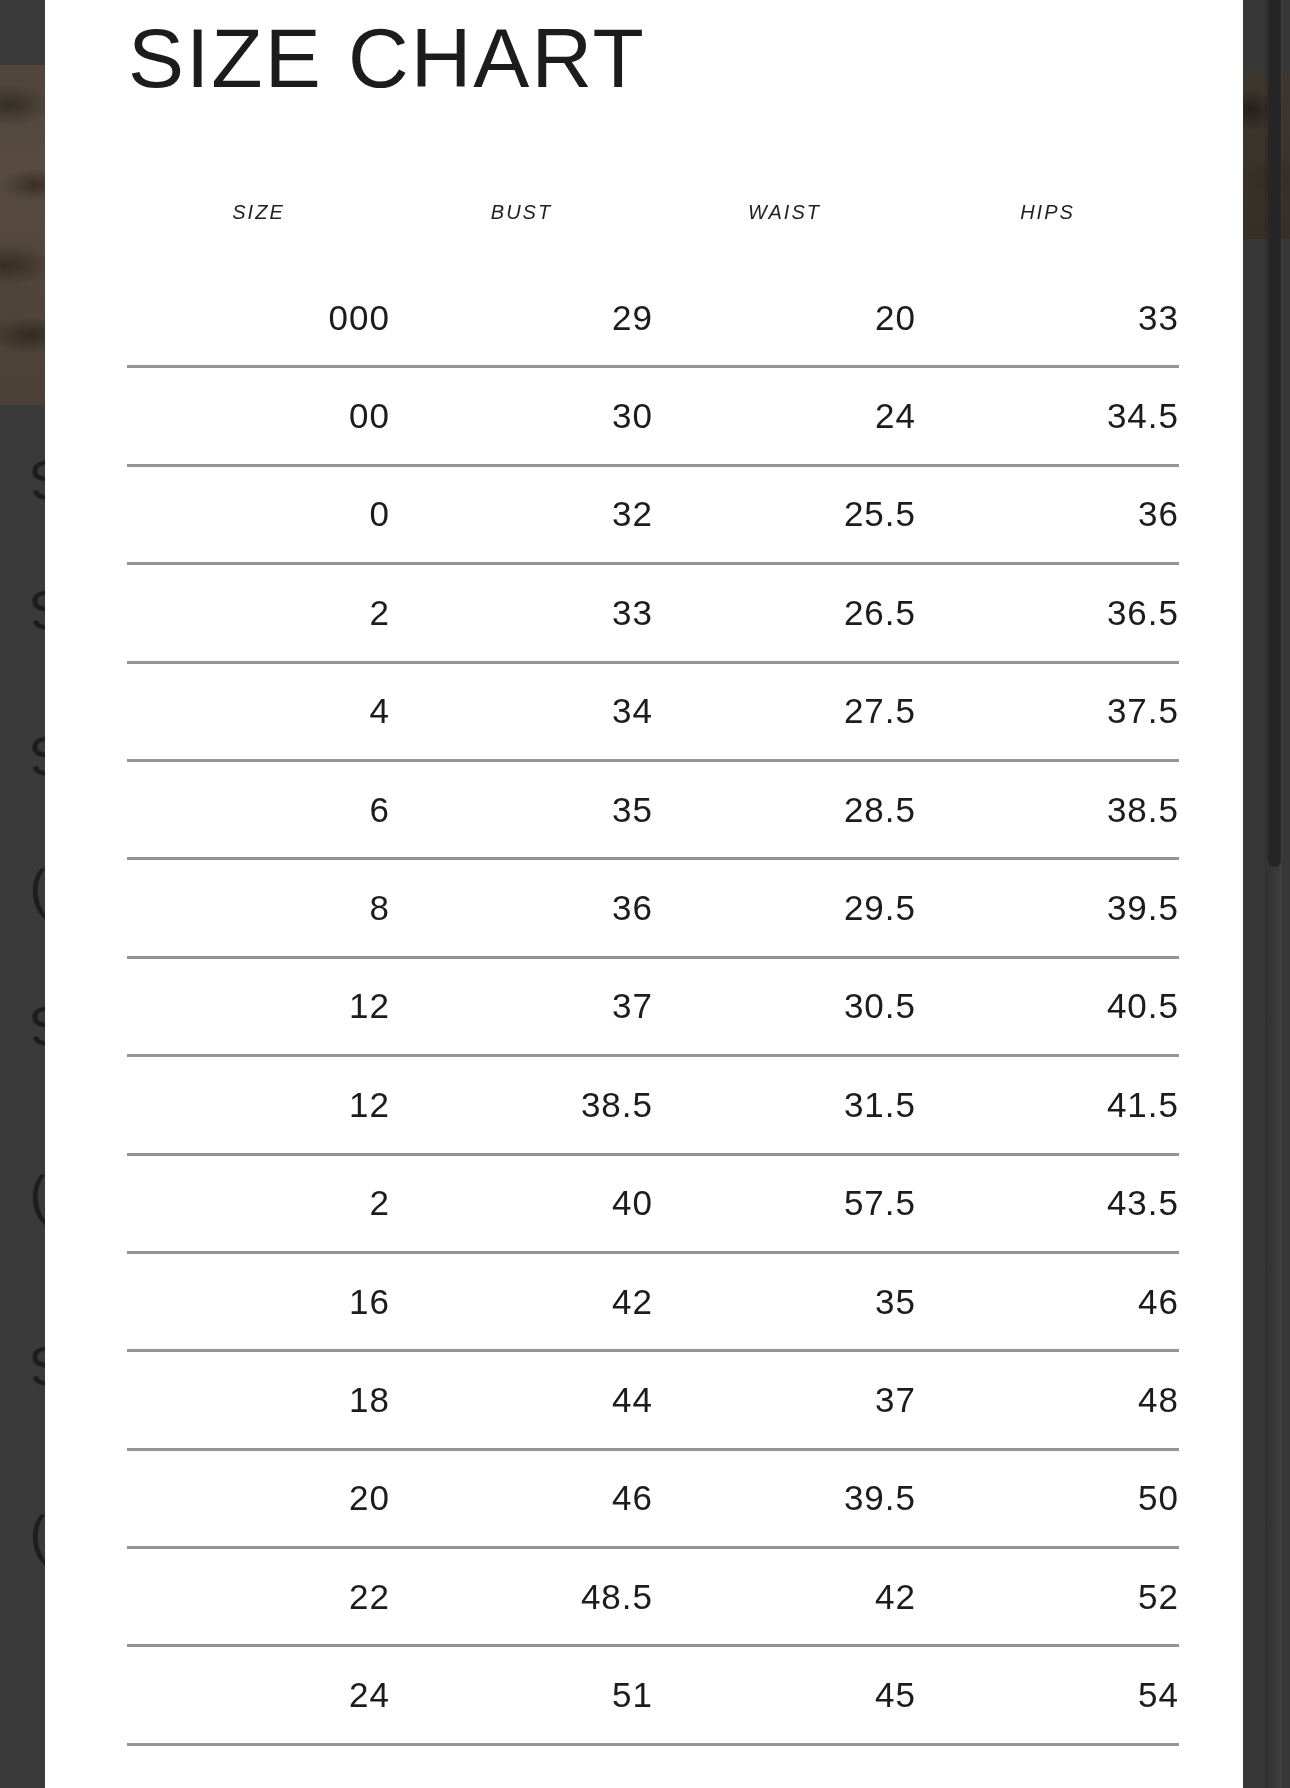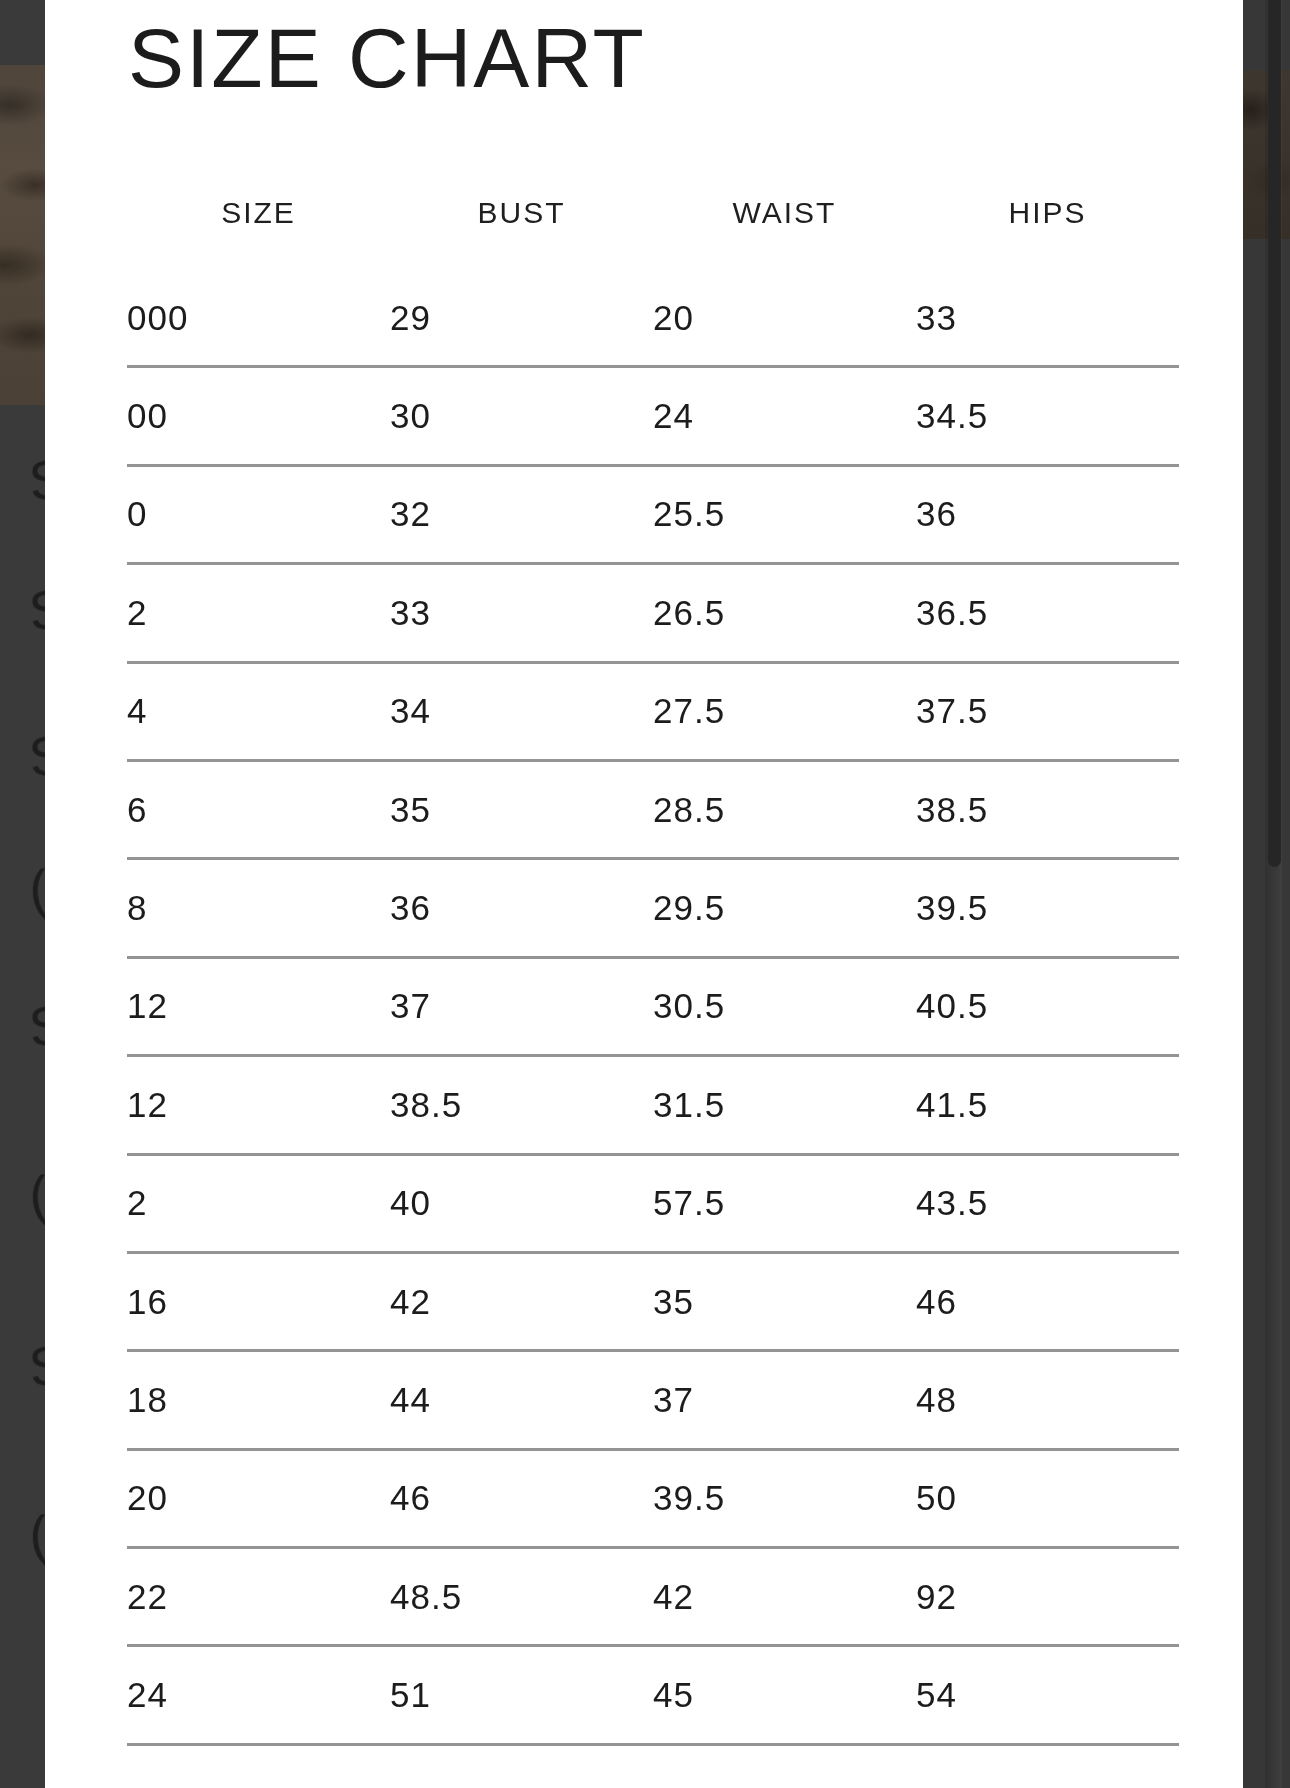--- a/index.html
+++ b/index.html
@@ -63,25 +63,26 @@
     font-size:84px;font-weight:400;letter-spacing:2px;
     color:#1c1c1c;line-height:1.1;white-space:nowrap;
   }
 
   table.size-table{
     position:absolute;left:82px;top:155px;width:1052px;
     border-collapse:collapse;table-layout:fixed;
   }
   table.size-table th{
     height:115px;vertical-align:middle;text-align:center;
-    font-size:30px;font-weight:400;letter-spacing:2px;color:#1f1f1f;
+    font-size:20px;font-weight:400;letter-spacing:2px;color:#1f1f1f;
     padding:0;
+    font-style:italic;
   }
   table.size-table td{
-    height:95.4px;vertical-align:middle;text-align:left;
+    height:95.4px;vertical-align:middle;text-align:right;
     font-size:35px;font-weight:400;letter-spacing:1px;color:#1c1c1c;
     border-bottom:3px solid #949494;
     padding:0;
   }
 </style>
 </head>
 <body>
 
 <div class="stage">
 
@@ -187,21 +188,21 @@
           <tr>
             <td>20</td>
             <td>46</td>
             <td>39.5</td>
             <td>50</td>
           </tr>
           <tr>
             <td>22</td>
             <td>48.5</td>
             <td>42</td>
-            <td>92</td>
+            <td>52</td>
           </tr>
           <tr>
             <td>24</td>
             <td>51</td>
             <td>45</td>
             <td>54</td>
           </tr>
         </tbody>
     </table>
   </div>

